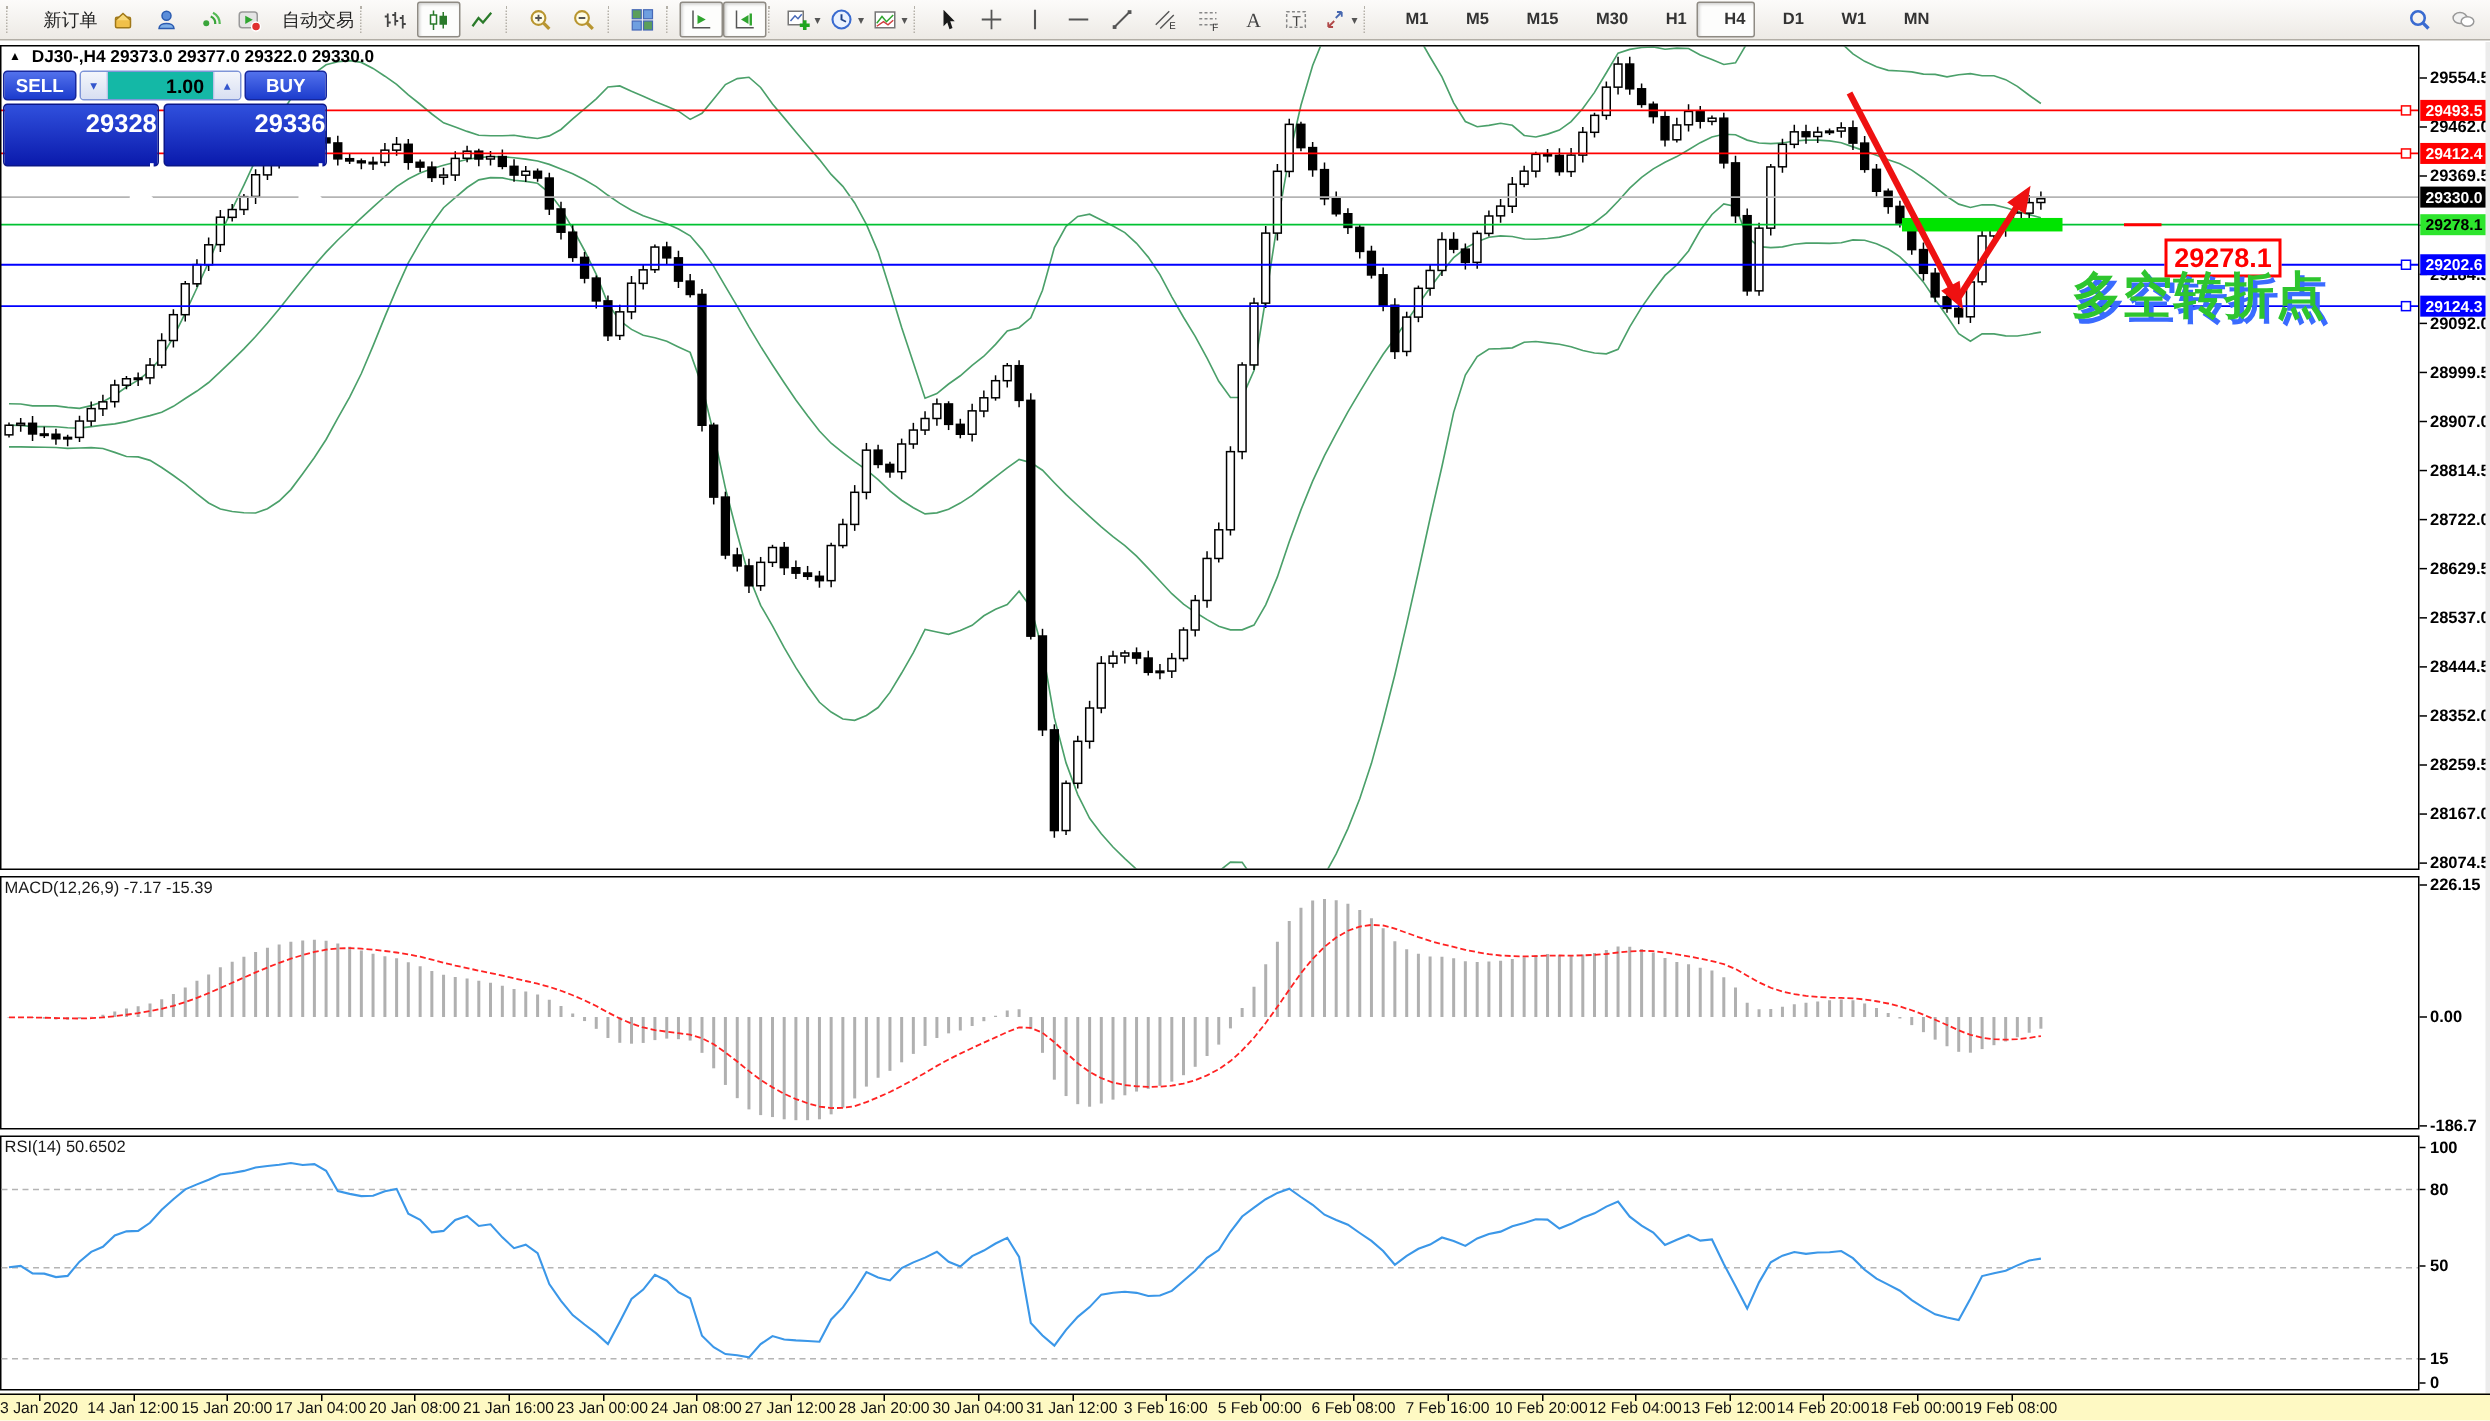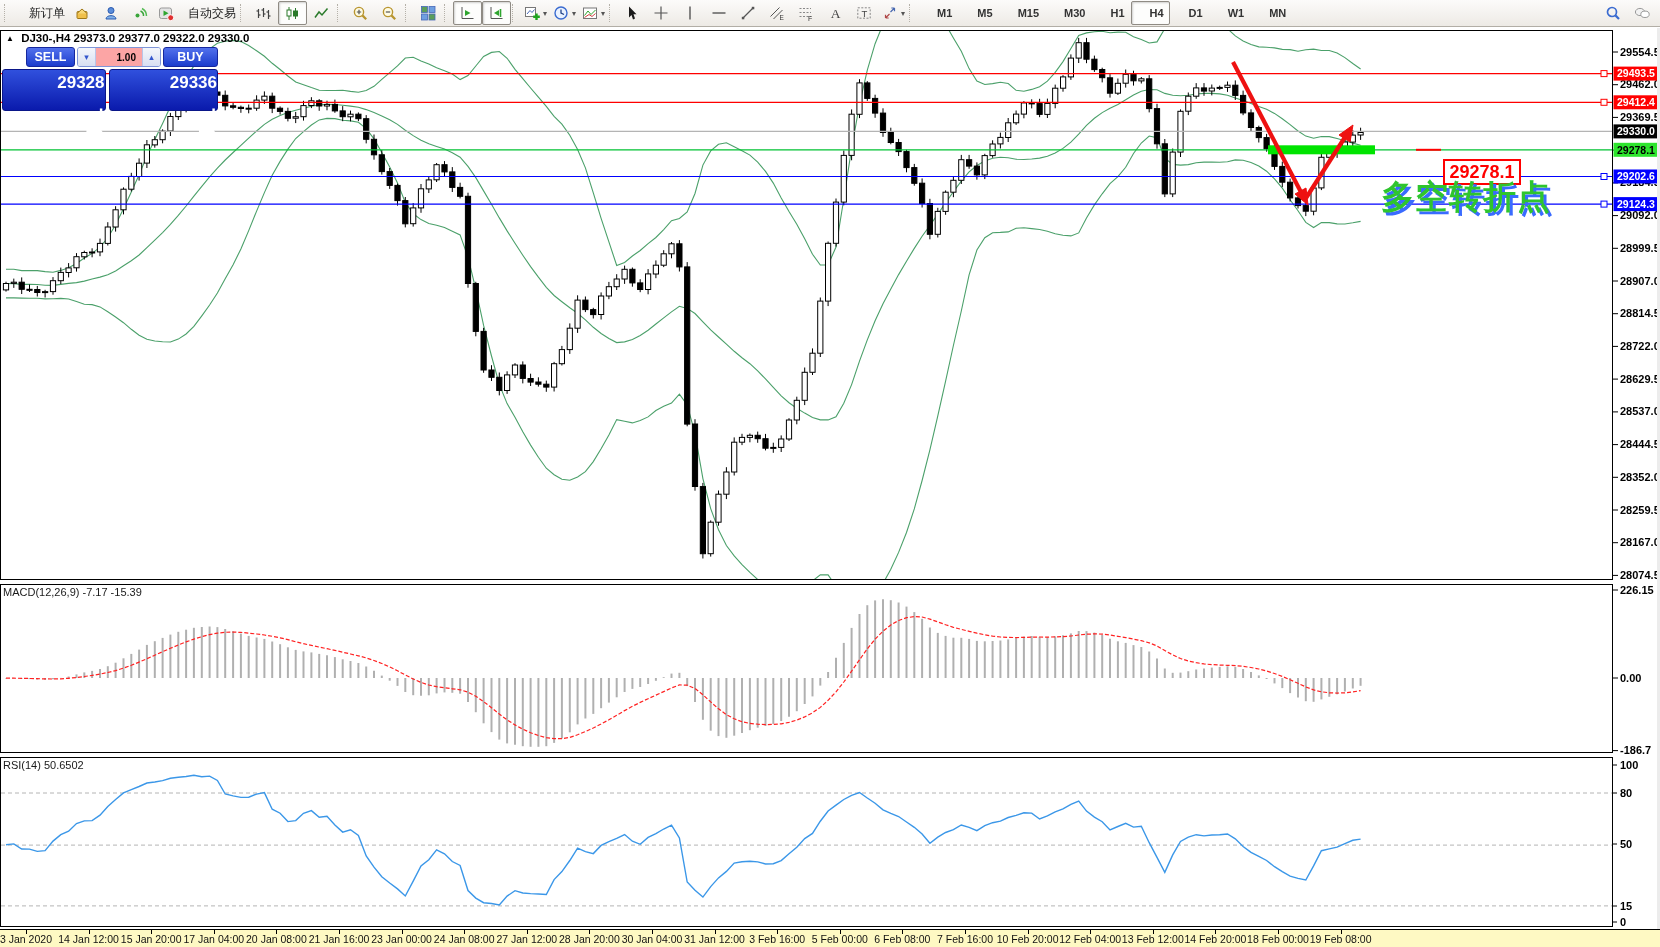--- a/index.html
+++ b/index.html
@@ -21,31 +21,31 @@
   
   #chartwrap{position:absolute;left:0;top:28px;width:1660px;height:919px;background:#fff;}
   #chart-svg-wrap{position:absolute;left:0;top:0;width:1660px;height:919px;}
   #edge-strip{position:absolute;right:0;top:0;width:3px;height:919px;background:#ececec;}
   #chart-title{position:absolute;left:6px;top:4px;font-size:11.5px;font-weight:bold;color:#000;z-index:20;}
   #chart-title .tri{font-size:8px;margin-right:4px;vertical-align:1px;}
   #macd-label{position:absolute;left:3px;top:558px;font-size:11px;color:#1a1a1a;z-index:20;}
   #rsi-label{position:absolute;left:3px;top:731px;font-size:11px;color:#1a1a1a;z-index:20;}
   
   #trade{position:absolute;left:2px;top:19px;width:216px;z-index:30;font-weight:bold;}
-  .t-row{display:flex;height:20px;padding-left:24px;}
+  .t-row{display:flex;height:20px;}
   .t-sell-btn,.t-buy-btn{width:47px;background:linear-gradient(#5271ec,#1c3ccd);color:#fff;
      font-size:12.5px;display:flex;align-items:center;justify-content:center;
      border:1px solid #16279d;border-radius:3px;}
   .t-buy-btn{width:53px;}
   .t-vol{flex:1;display:flex;margin:0 2px;border:1px solid #7f95d8;border-radius:3px;overflow:hidden;background:#fff;}
   .t-dn,.t-up{width:17px;background:linear-gradient(#f4f6fb,#d8dff2);color:#3355cc;font-size:9px;
      display:flex;align-items:center;justify-content:center;border-right:1px solid #b9c4e8;}
   .t-up{border-right:none;border-left:1px solid #b9c4e8;}
   .t-in{flex:1;display:flex;align-items:center;justify-content:flex-end;padding-right:6px;
-     font-size:10px;color:#000;background:#fca5a5;}
+     font-size:13px;color:#000;background:#14b8a6;}
   .t-row2{display:flex;margin-top:2px;height:42px;}
   .t-price{background:linear-gradient(#3050dd,#0a1aac);border:1px solid #0a1688;border-radius:3px;
      color:#fff;display:flex;align-items:flex-end;justify-content:flex-start;padding-bottom:19px;flex-direction:column;}
   .t-price.sell{width:102px;margin-right:3px;}
   .t-price.buy{width:108px;}
   .pm{font-size:17px;line-height:26px;}
   .pd{font-size:17px;margin:0 1px;}
   .pf{font-size:36px;line-height:34px;}
   
   #anno-box{position:absolute;left:1443px;top:131px;width:74px;height:22px;border:2px solid #f00;

